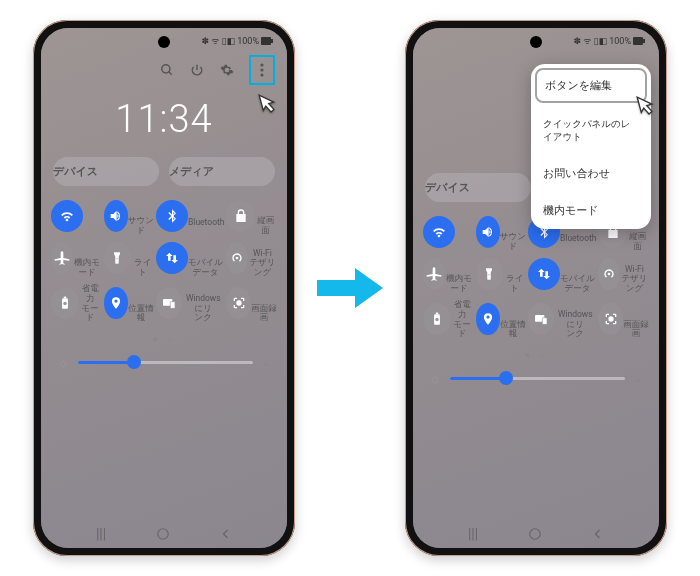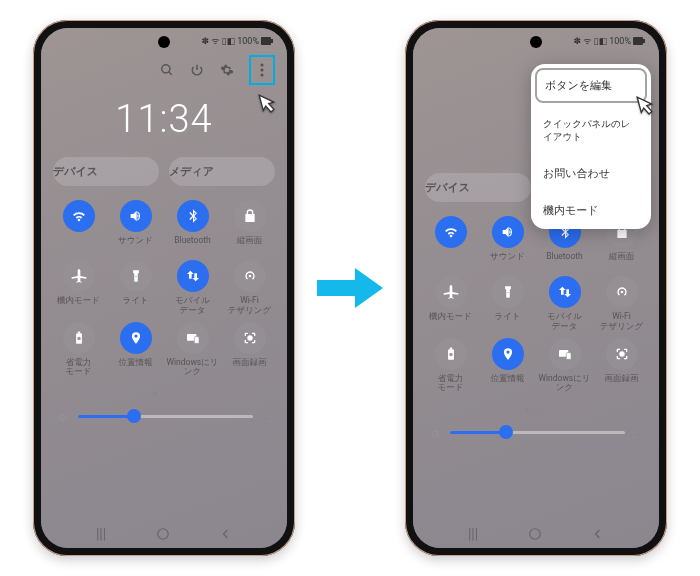--- a/index.html
+++ b/index.html
@@ -122,22 +122,22 @@
   .tiles {
     display: grid;
     grid-template-columns: repeat(4, 1fr);
     gap: 6px 2px;
     padding: 4px 10px;
     position: relative;
     z-index: 5;
   }
   .tile {
     display: flex;
-    flex-direction: column;
-    align-items: center;
+    flex-direction: row;
+    align-items: flex-end;
     font-size: 8.5px;
     color: #555;
     cursor: pointer;
   }
   .tile .circ {
     width: 32px;
     height: 32px;
     border-radius: 50%;
     display: flex;
     align-items: center;

